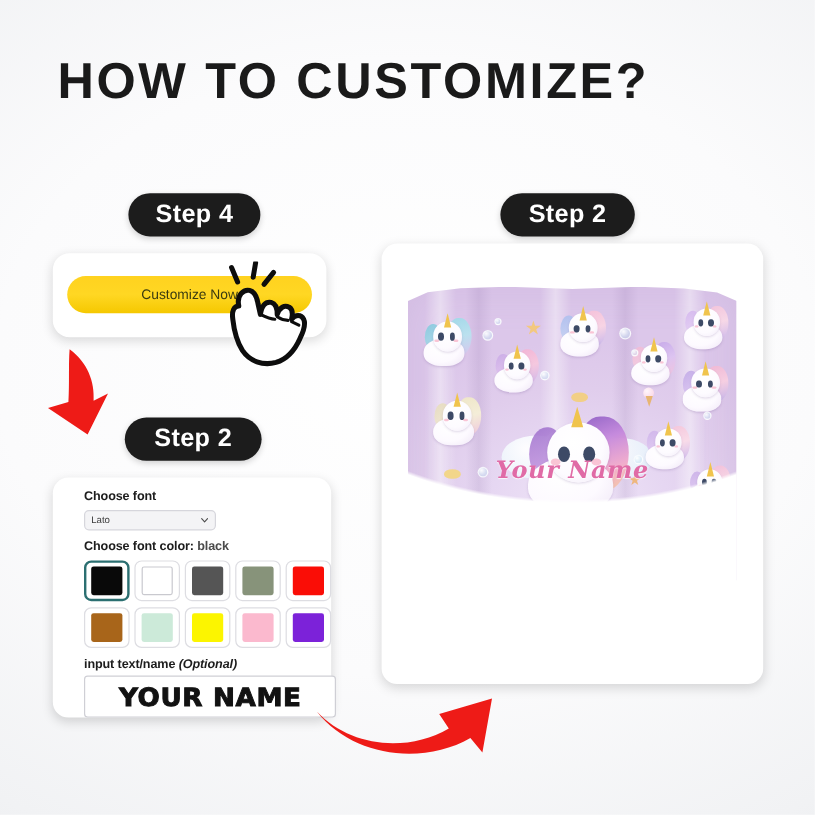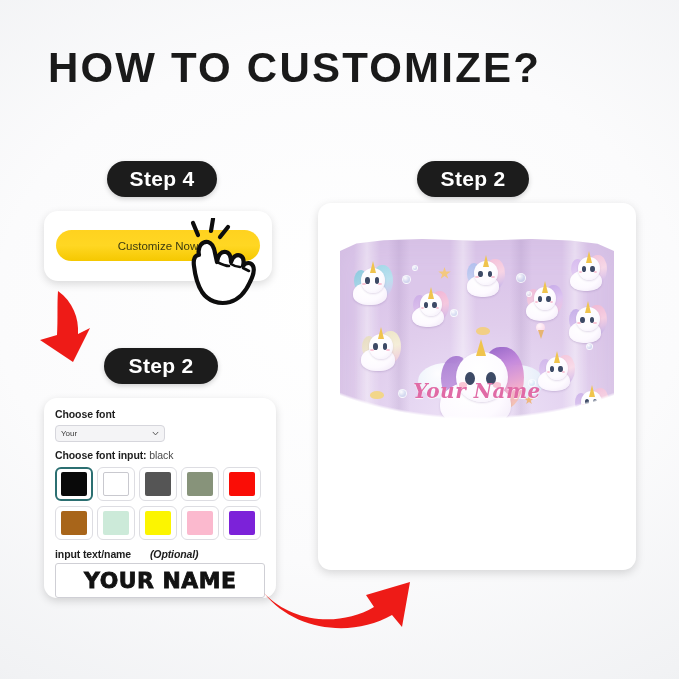--- a/index.html
+++ b/index.html
@@ -84,30 +84,30 @@
   }
 
   
   #card-step2 {
     position: absolute;
     left: 44px; top: 398px;
     width: 232px; height: 200px;
     background: #ffffff;
     border-radius: 13px;
     box-shadow: 0 3px 9px rgba(0,0,0,0.15);
-    padding: 10px 11px;
+    padding: 10px 26px;
   }
   .field-label {
     font-size: 10.5px;
     font-weight: bold;
     color: #1d1d1d;
     letter-spacing: -0.1px;
   }
-  .field-label .value-normal { font-weight: normal; color: #4a4a4a; }
-  .field-label .value-italic { font-style: italic; font-weight: bold; margin-left: 16px; }
+  .field-label .value-normal { font-weight: bold; color: #4a4a4a; }
+  .field-label .value-italic { font-style: italic; font-weight: bold; }
 
   #font-select {
     margin-top: 5px;
     width: 110px; height: 17px;
     background: #f4f4f6;
     border: 1px solid #d6d6dc;
     border-radius: 4px;
     font-size: 8px;
     color: #3a3a3a;
     display: flex;
@@ -364,28 +364,28 @@
   <path d="M28 3 C43 14 49 30 48 46 L60 40 L43 74 L10 52 L27 47 C28 32 27 16 28 3 Z" fill="#ee1b17"></path>
 </svg>
 
 <div class="step-badge" id="badge-step2">Step 2</div>
 
 <div id="card-step2">
 
   <div class="field-label">Choose font</div>
 
   <div id="font-select">
-    <span>Your</span>
+    <span>Lato</span>
     <svg id="chevron-down-icon" viewBox="0 0 10 10">
       <path d="M1.5 3 L5 6.8 L8.5 3" fill="none" stroke="#4b4b4b" stroke-width="1.3" stroke-linecap="round" stroke-linejoin="round"></path>
     </svg>
   </div>
 
   <div class="field-label" style="margin-top:7px;">
-    <span>Choose font input:</span>
+    <span>Choose font color:</span>
     <span class="value-normal">black</span>
   </div>
 
   <div class="color-grid" id="color-grid">
       <div class="swatch-cell selected">
         <div class="swatch-chip" style="background: rgb(9, 9, 9);"></div>
       </div>
       <div class="swatch-cell">
         <div class="swatch-chip outlined" style="background: rgb(255, 255, 255);"></div>
       </div>

